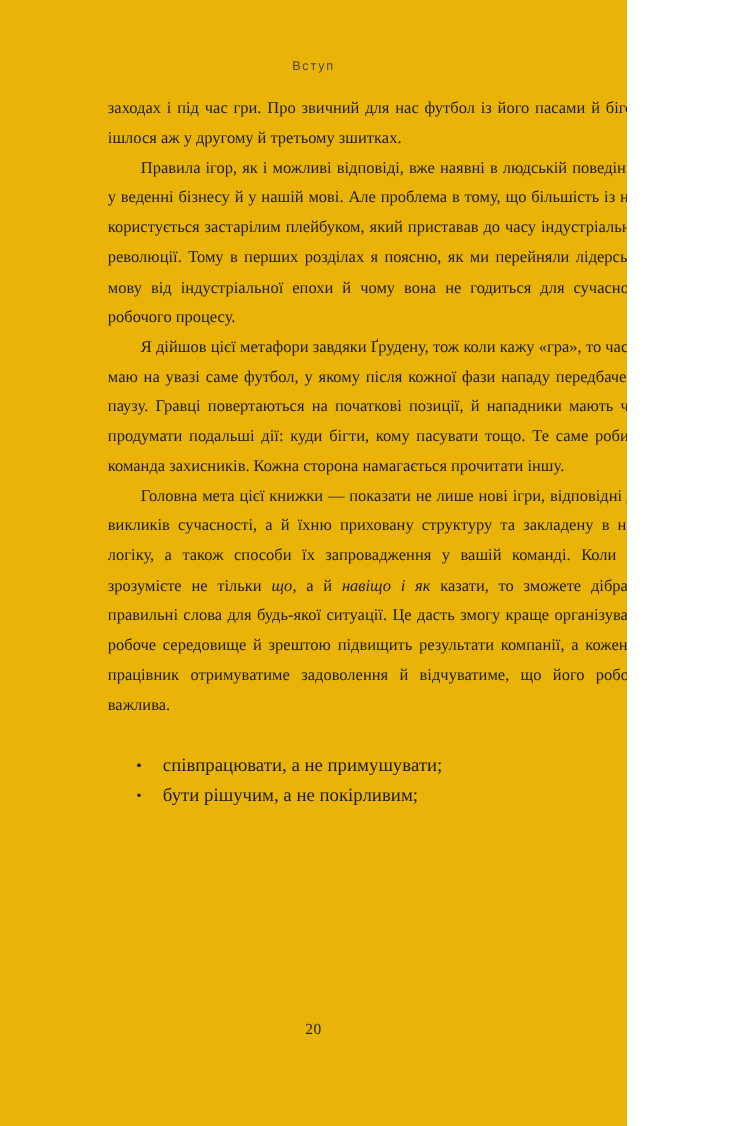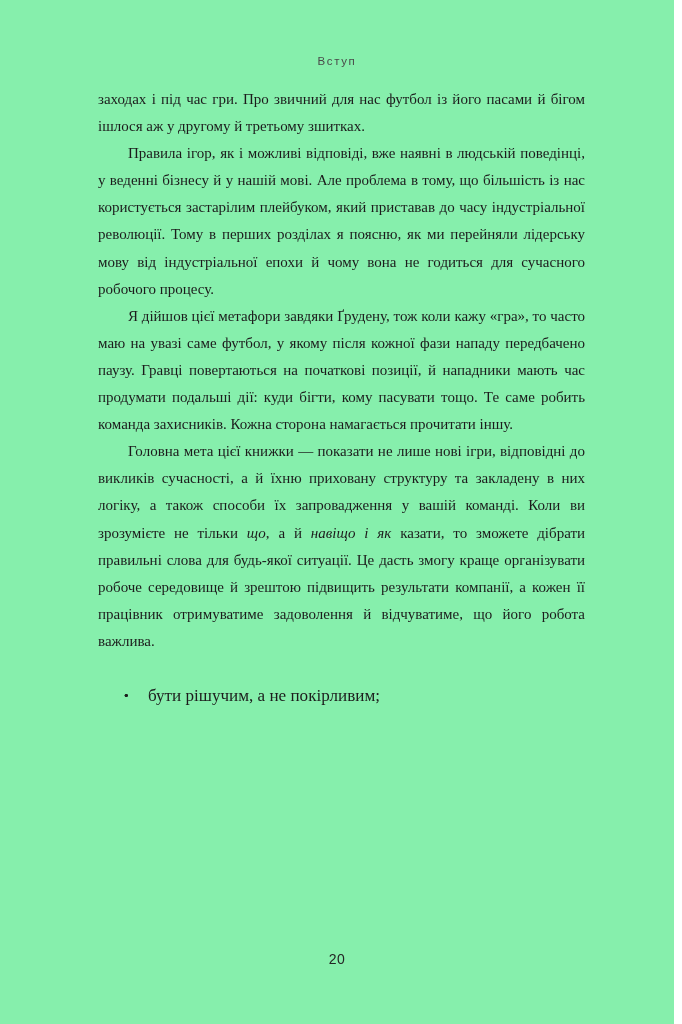--- a/index.html
+++ b/index.html
@@ -4,23 +4,23 @@
 <title>Book page</title>
 <style>
   html, body {
     margin: 0;
     padding: 0;
     background: #ffffff;
   }
 
   .page {
     position: relative;
-    width: 674px;
+    width: 570px;
     height: 1024px;
-    background: #86efac;
+    background: #eab308;
     overflow: hidden;
     font-family: "Liberation Serif", "DejaVu Serif", serif;
     color: #1c1c1c;
     box-sizing: border-box;
   }
 
   
   .running-head {
     position: absolute;
     top: 56px;
@@ -82,25 +82,25 @@
     position: absolute;
     left: 26px;
     top: 0;
     line-height: 27.1px;
     font-size: 13px;
   }
 
   
   .folio {
     position: absolute;
-    top: 952px;
+    top: 930px;
     left: 0;
     right: 0;
     text-align: center;
-    font-family: Liberation Sans, sans-serif;
+    font-family: Liberation Serif, serif;
     font-size: 14px;
     color: #242424;
     letter-spacing: 0.4px;
     line-height: 1;
   }
 </style>
 </head>
 <body>
 
 <div class="page">
@@ -115,20 +115,21 @@
 
     <p class="para"><span>Головна мета цієї книжки — показати не лише нові ігри, відповідні до викликів сучасності, а й їхню приховану структуру та закладену в них логіку, а також способи їх запровадження у вашій команді. Коли ви зрозумієте не тільки </span><em>що</em><span>, а й </span><em>навіщо і як</em><span> казати, то зможете дібрати правильні слова для будь-якої ситуації. Це дасть змогу краще організувати робоче середовище й зрештою підвищить результати компанії, а кожен її працівник отримуватиме задоволення й відчуватиме, що його робота важлива.</span></p>
 
 
     <ul class="bullet-list">
       <li class="bullet-item">
         <span class="bullet-dot">•</span>
       </li>
       <li class="bullet-item">
         <span class="bullet-dot">•</span>
+        <span>співпрацювати, а не примушувати;</span>
       </li>
       <li class="bullet-item">
         <span class="bullet-dot">•</span>
         <span>бути рішучим, а не покірливим;</span>
       </li>
     </ul>
 
   </div>
 
   <div class="folio">20</div>

